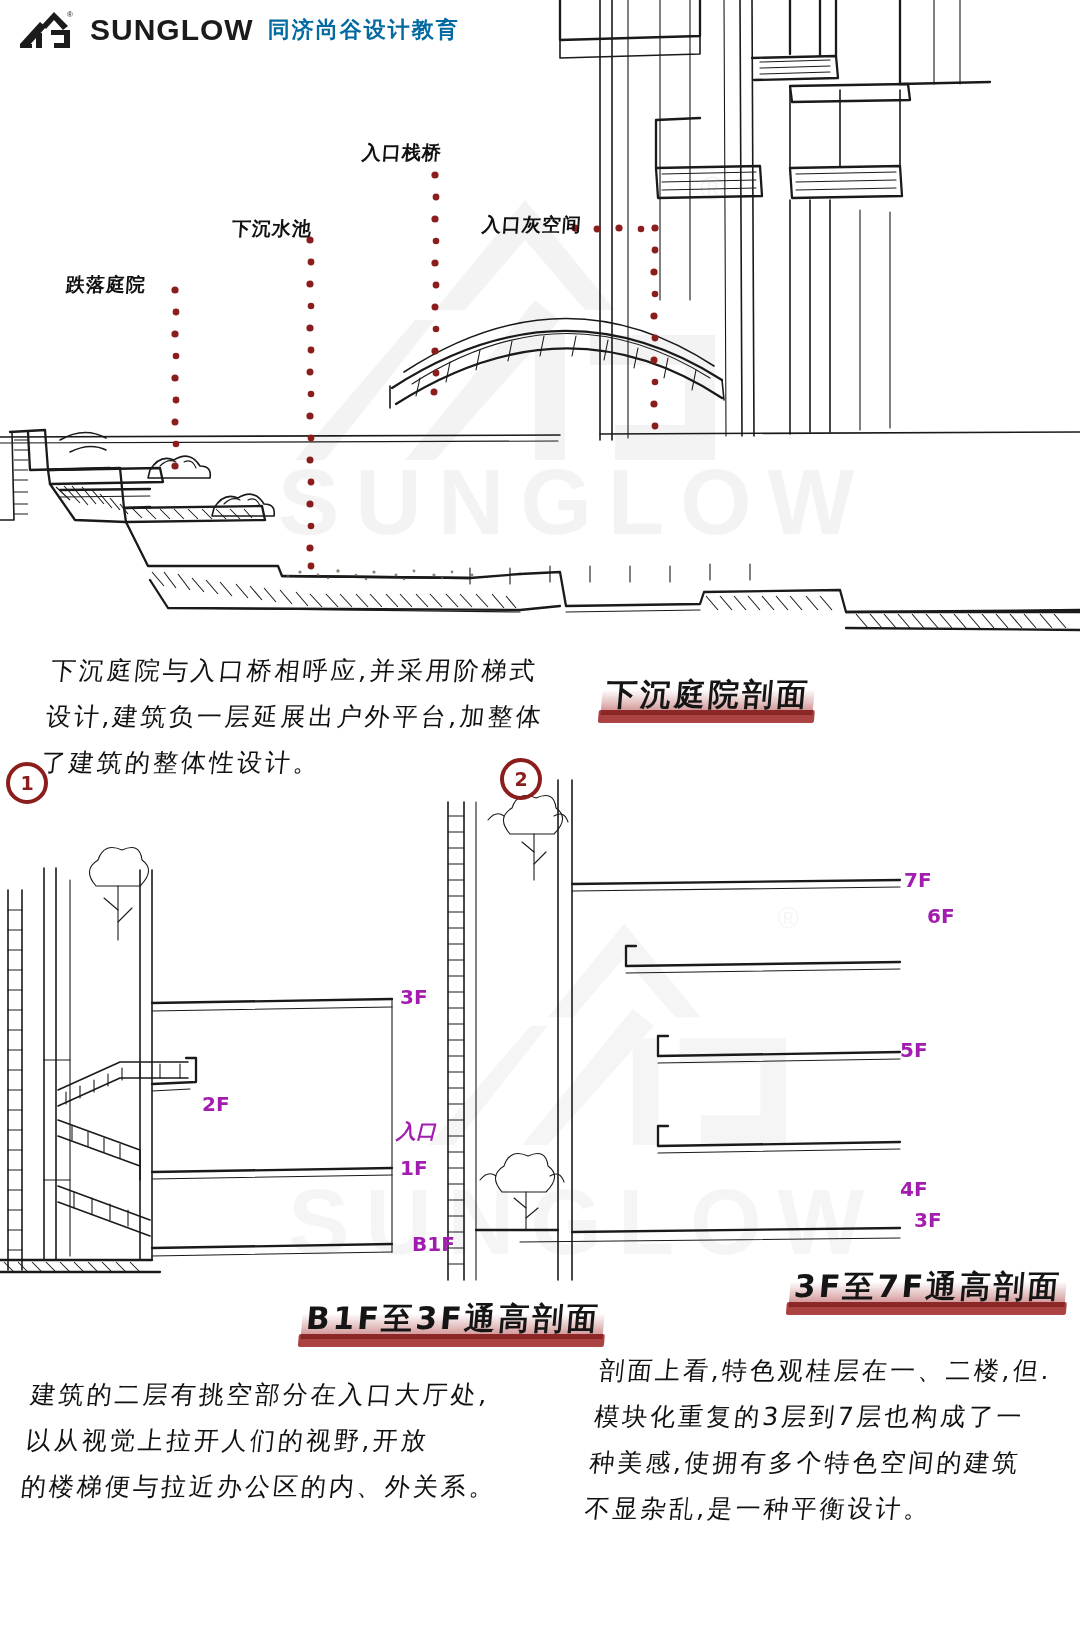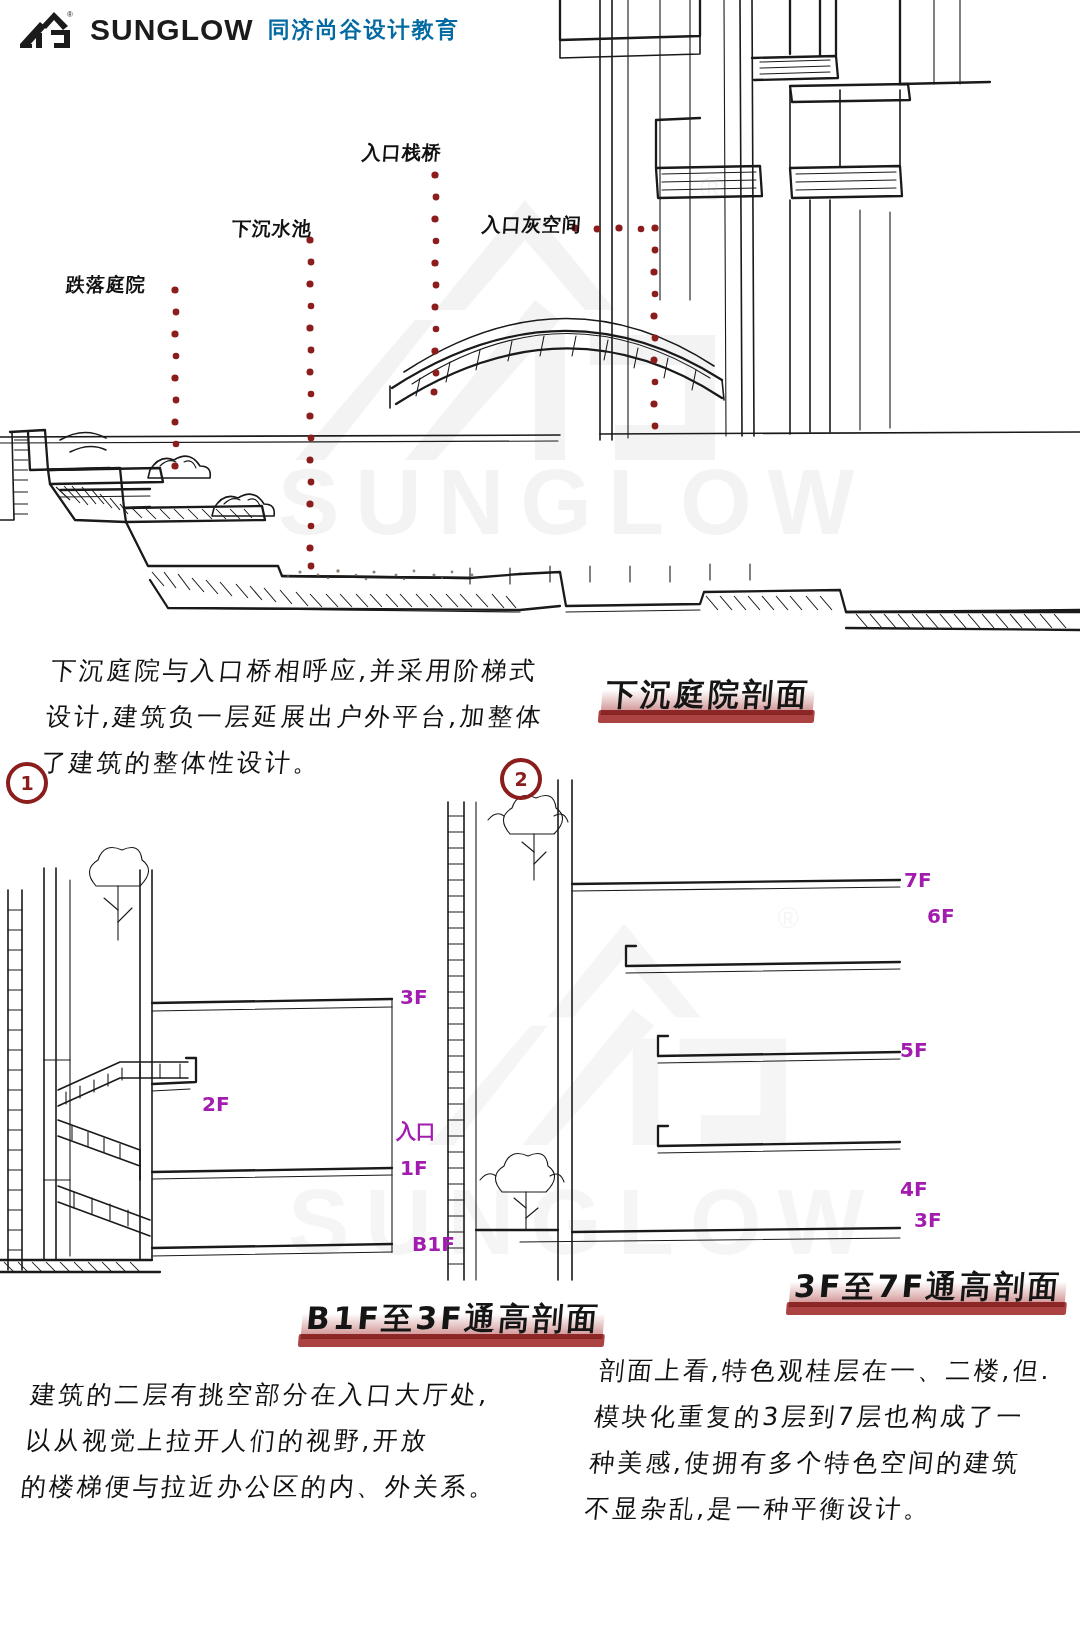--- a/index.html
+++ b/index.html
@@ -367,21 +367,21 @@
       <path class="ln w15" d="M58 412 L150 446"></path>
       <path class="ln w1" d="M74 402 L74 418 M92 408 L92 424 M110 414 L110 430 M128 420 L128 436"></path>
       <path class="ln w1" d="M44 270 L70 270 M44 390 L70 390"></path>
 
       <path class="ln w1" d="M392 209 L392 462"></path>
     </svg>
   </div>
 
   <div class="flr" style="left:400px;top:985px;">3F</div>
   <div class="flr" style="left:202px;top:1092px;">2F</div>
-  <div class="flr" style="left:396px;top:1118px;">入口</div>
+  <div class="flr" style="left:396px;top:1118px;font-style:italic;">入口</div>
   <div class="flr" style="left:400px;top:1156px;">1F</div>
   <div class="flr" style="left:412px;top:1232px;">B1F</div>
 
   <div class="rtitle" style="left:300px;top:1296px;">
     <span class="sub"></span><span class="glow"></span>
     <span class="tx">B1F至3F通高剖面</span>
   </div>
 
   <div class="hand" style="left:26px;top:1372px;">
     <div>建筑的二层有挑空部分在入口大厅处,</div>

